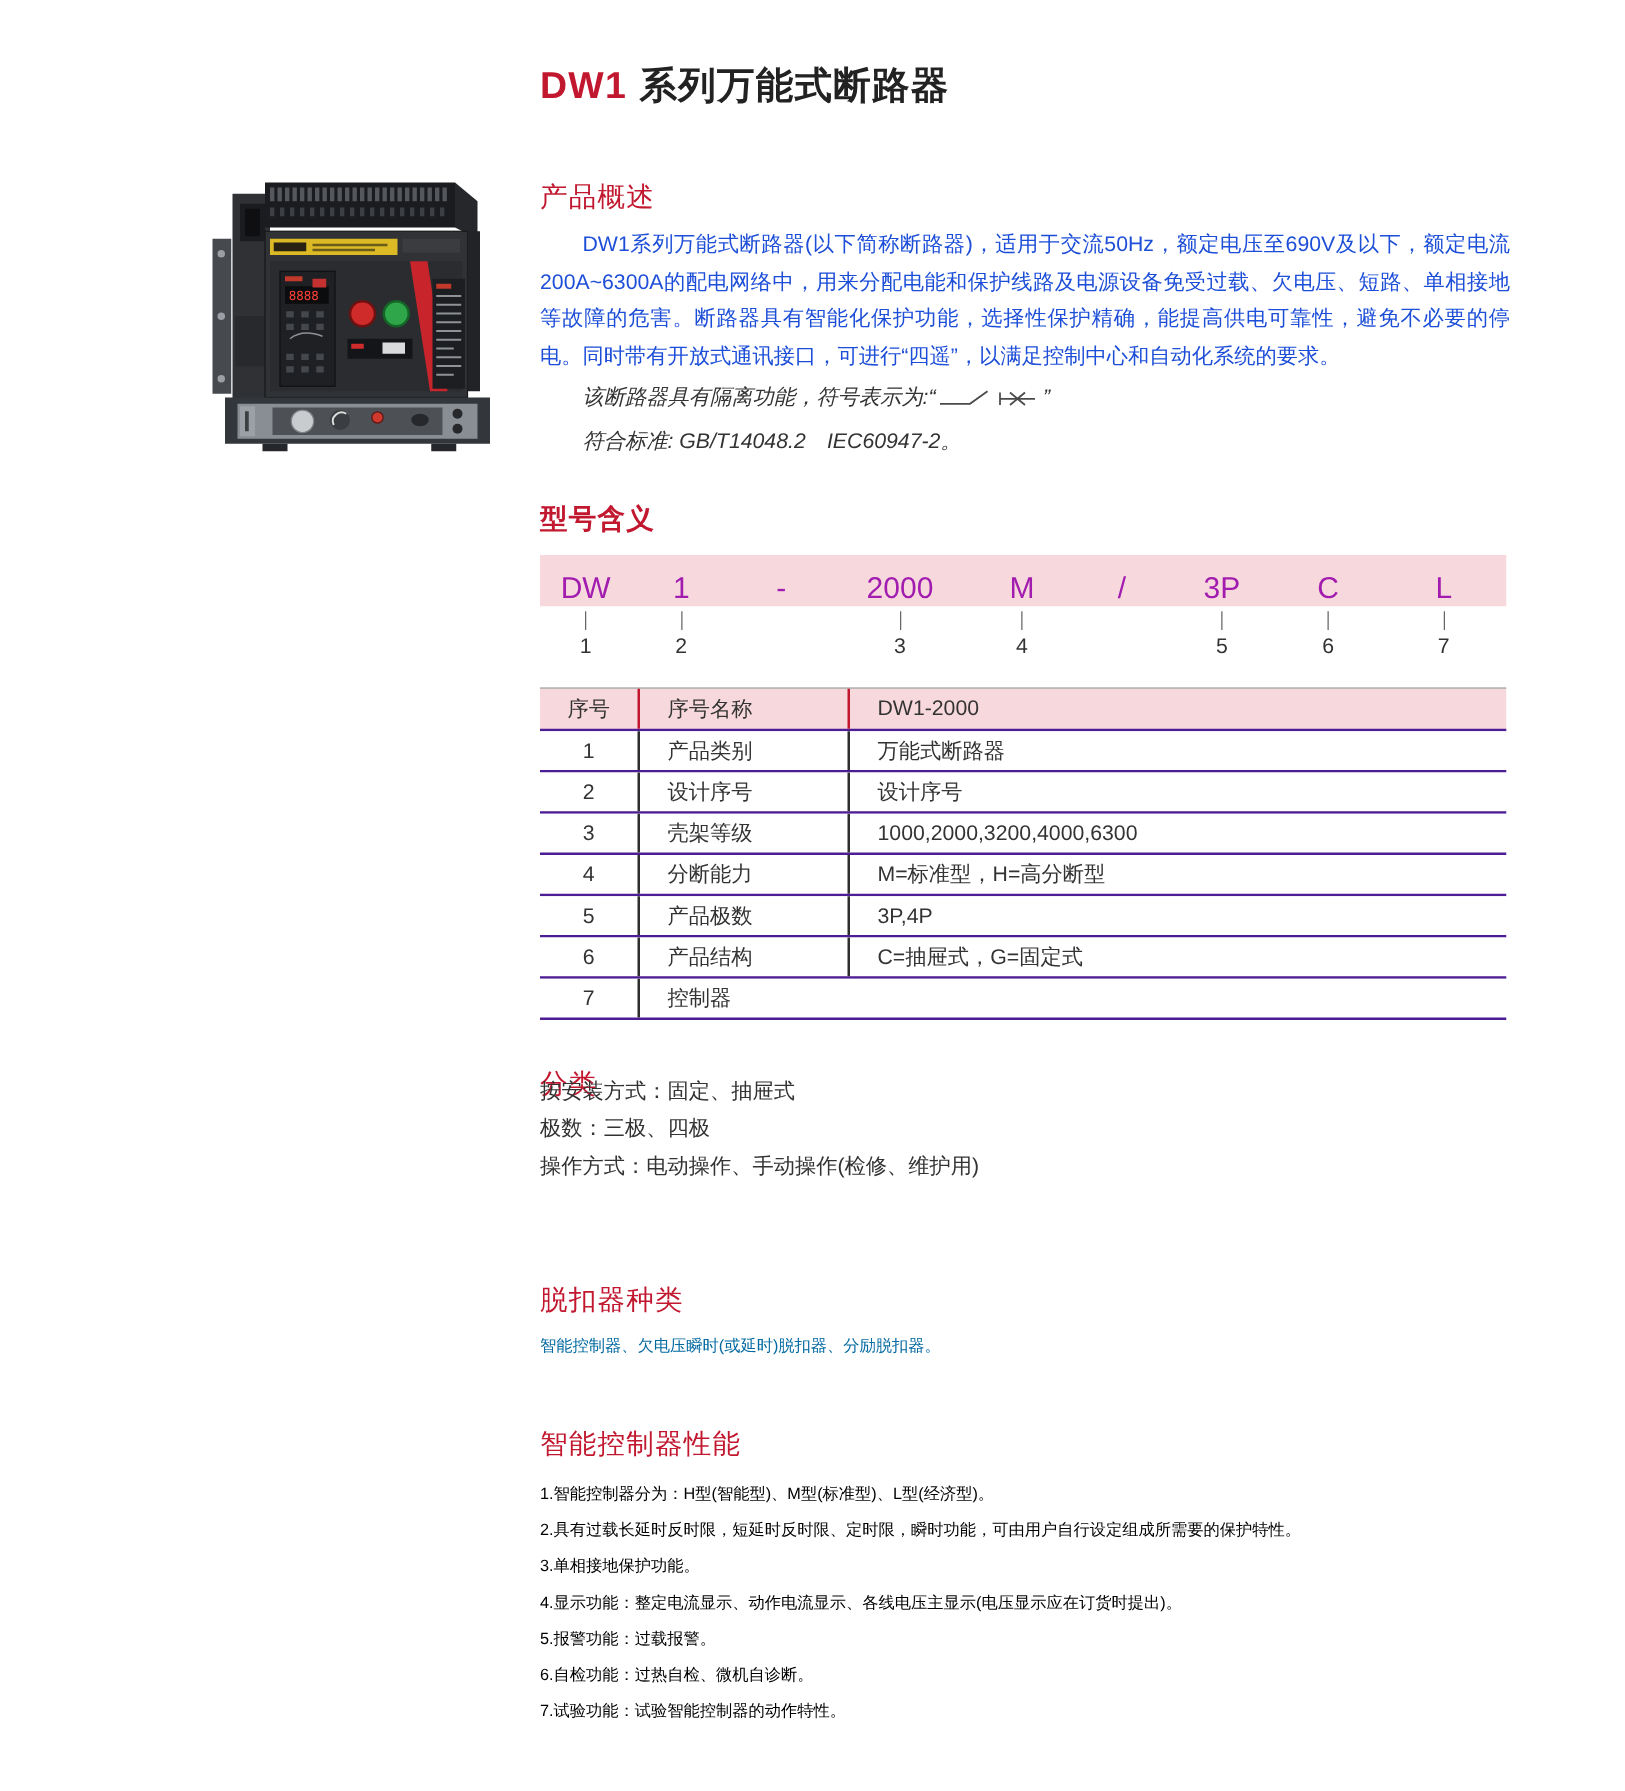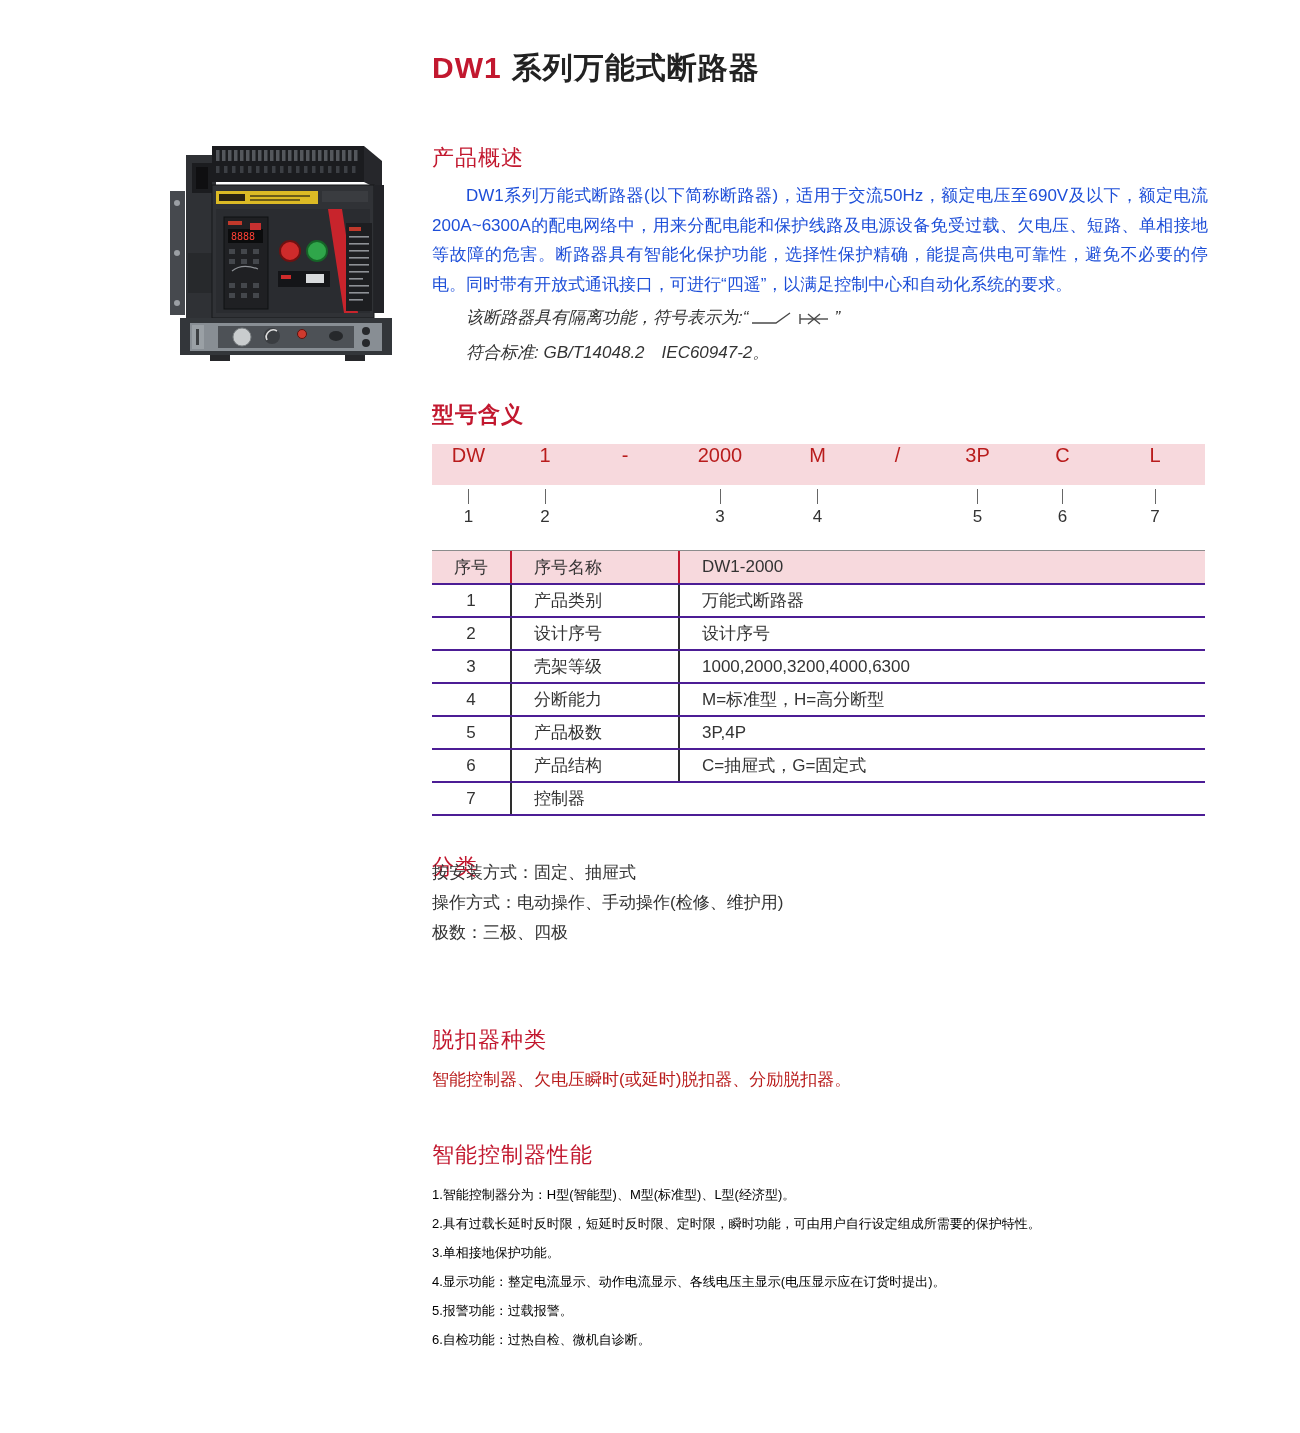--- a/index.html
+++ b/index.html
@@ -14,38 +14,38 @@
   .doc-title .model{color:#c2182f;margin-right:10px;}
   
   .sec-head{left:432px;font-size:22px;color:#c2182f;font-weight:500;letter-spacing:1px;}
   
   .overview-para{left:432px;top:181px;width:776px;font-size:17px;line-height:29.5px;
     text-align:justify;text-indent:2em;color:#1d4ed8;}
   .ov-line{left:432px;width:776px;font-size:17px;color:#333;text-indent:2em;line-height:29px;font-style:italic;}
   .iso-sym{display:inline-block;vertical-align:-4px;margin:0 2px;}
   
   .model-banner{left:432px;top:444px;width:773px;height:41px;background:#f7d9dd;
-    display:flex;align-items:flex-start;font-size:20px;color:#b91c1c;}
+    display:flex;align-items:flex-end;font-size:24px;color:#a21caf;}
   .mb-cell{display:flex;justify-content:center;align-items:center;}
   .w0{width:73px;}.w1{width:80px;}.w2{width:80px;}.w3{width:110px;}.w4{width:85px;}
   .w5{width:75px;}.w6{width:85px;}.w7{width:85px;}.w8{width:100px;}
   .model-ticks{left:432px;top:489px;width:773px;display:flex;height:15px;}
   .model-ticks .mb-cell .tick{width:1px;height:15px;background:#666;}
   .model-nums{left:432px;top:507px;width:773px;display:flex;font-size:17px;color:#333;}
   
   .spec-table{left:432px;top:550px;width:773px;border-top:1px solid #8c8c8c;font-size:17px;}
   .t-row{display:grid;grid-template-columns:78px 168px 1fr;border-bottom:2px solid #4c1d95;}
   .t-row.t-header{background:#f7d9dd;height:32px;}
   .t-row.t-body{height:31px;background:#fff;}
   .t-cell{display:flex;align-items:center;}
   .t-cell.c0{justify-content:center;}
   .t-cell.c1,.t-cell.c2{padding-left:22px;border-left:2px solid #2e2e2e;}
   .t-header .t-cell.c1,.t-header .t-cell.c2{border-left:2px solid #c2182f;}
   
-  .plain-line{left:432px;width:776px;font-size:17px;color:#b91c1c;}
+  .plain-line{left:432px;width:776px;font-size:13px;color:#0369a1;}
   .class-lines{left:432px;top:858px;width:776px;font-size:17px;line-height:30px;color:#333;}
   .ctrl-list{left:432px;top:1180px;width:782px;font-size:13px;line-height:29px;color:#000000;}
   .ctrl-list .li{padding-left:16px;text-indent:-16px;}
   
   .photo{left:150px;top:133px;width:250px;height:250px;}
 </style>
 </head>
 <body>
 
 <svg class="abs photo" viewBox="0 0 250 250" xmlns="http://www.w3.org/2000/svg">
@@ -292,28 +292,29 @@
   </div>
   <div class="t-row t-body">
     <div class="t-cell c0">7</div>
     <div class="t-cell c1">控制器</div>
   </div>
 </div>
 
 <div class="abs sec-head" style="top:852px;">分类</div>
 <div class="abs class-lines">
   <div>按安装方式：固定、抽屉式</div>
+  <div>极数：三极、四极</div>
   <div>操作方式：电动操作、手动操作(检修、维护用)</div>
-  <div>极数：三极、四极</div>
 </div>
 
 <div class="abs sec-head" style="top:1025px;">脱扣器种类</div>
 <div class="abs plain-line" style="top:1068px;">智能控制器、欠电压瞬时(或延时)脱扣器、分励脱扣器。</div>
 
 <div class="abs sec-head" style="top:1140px;">智能控制器性能</div>
 <div class="abs ctrl-list">
   <div class="li">1.智能控制器分为：H型(智能型)、M型(标准型)、L型(经济型)。</div>
   <div class="li">2.具有过载长延时反时限，短延时反时限、定时限，瞬时功能，可由用户自行设定组成所需要的保护特性。</div>
   <div class="li">3.单相接地保护功能。</div>
   <div class="li">4.显示功能：整定电流显示、动作电流显示、各线电压主显示(电压显示应在订货时提出)。</div>
   <div class="li">5.报警功能：过载报警。</div>
   <div class="li">6.自检功能：过热自检、微机自诊断。</div>
+  <div class="li">7.试验功能：试验智能控制器的动作特性。</div>
 </div>
 
 </body></html>

